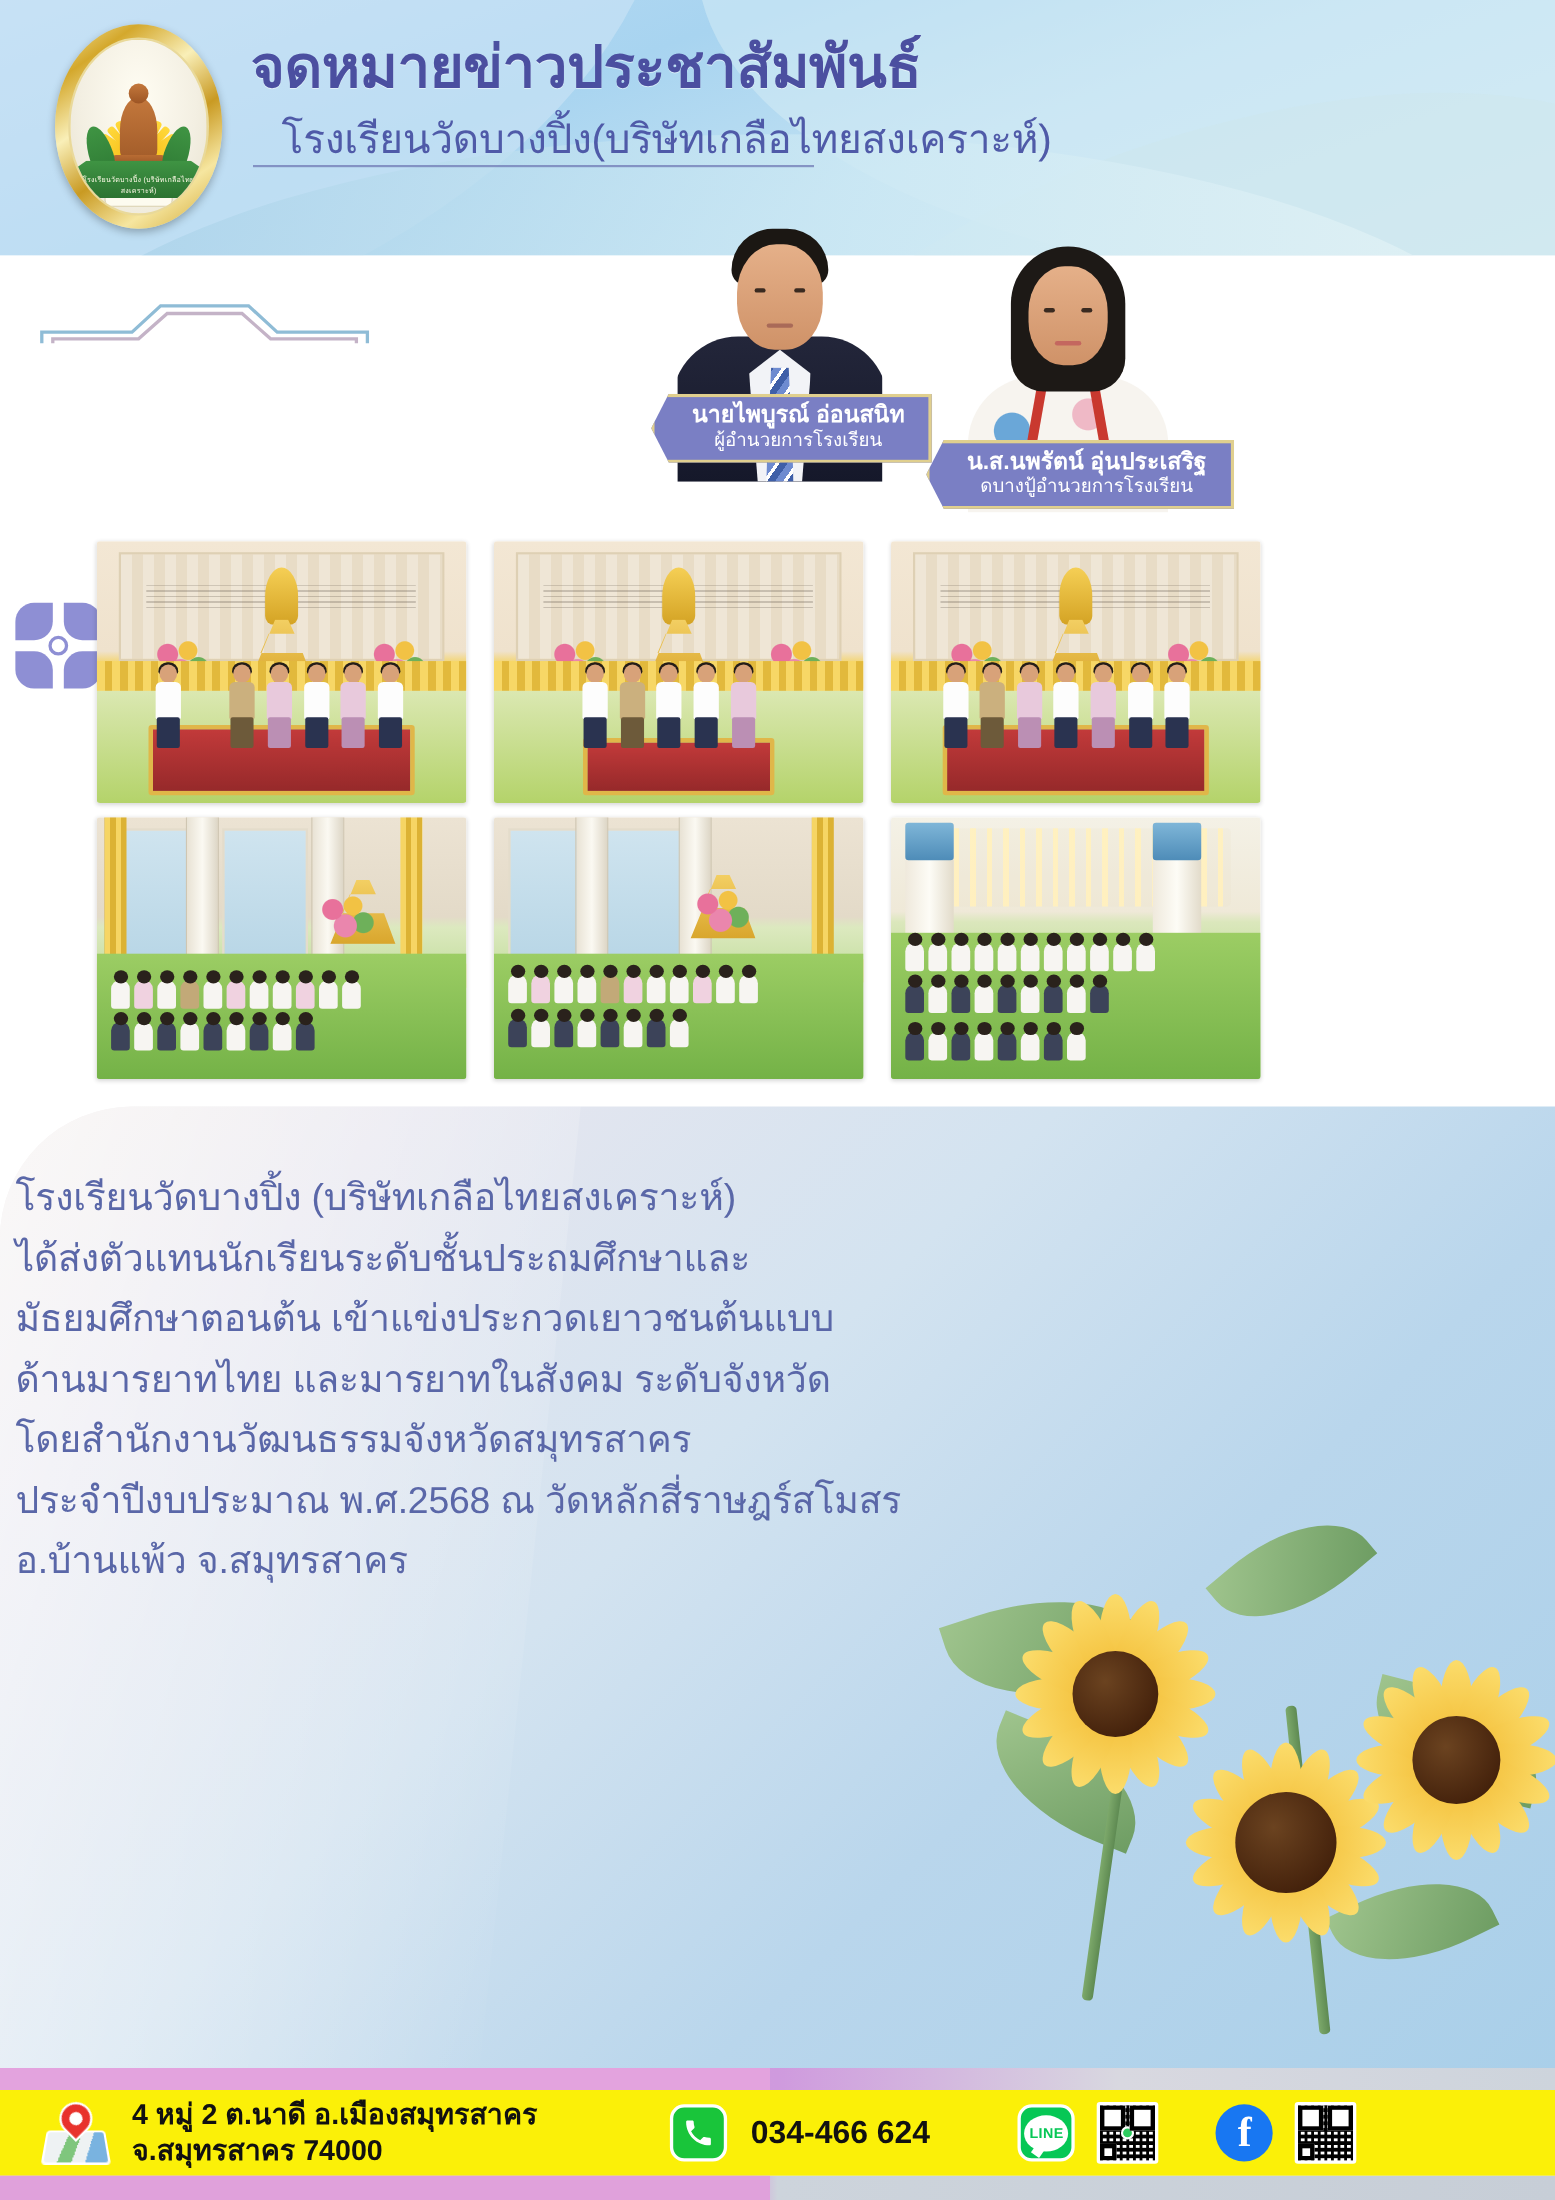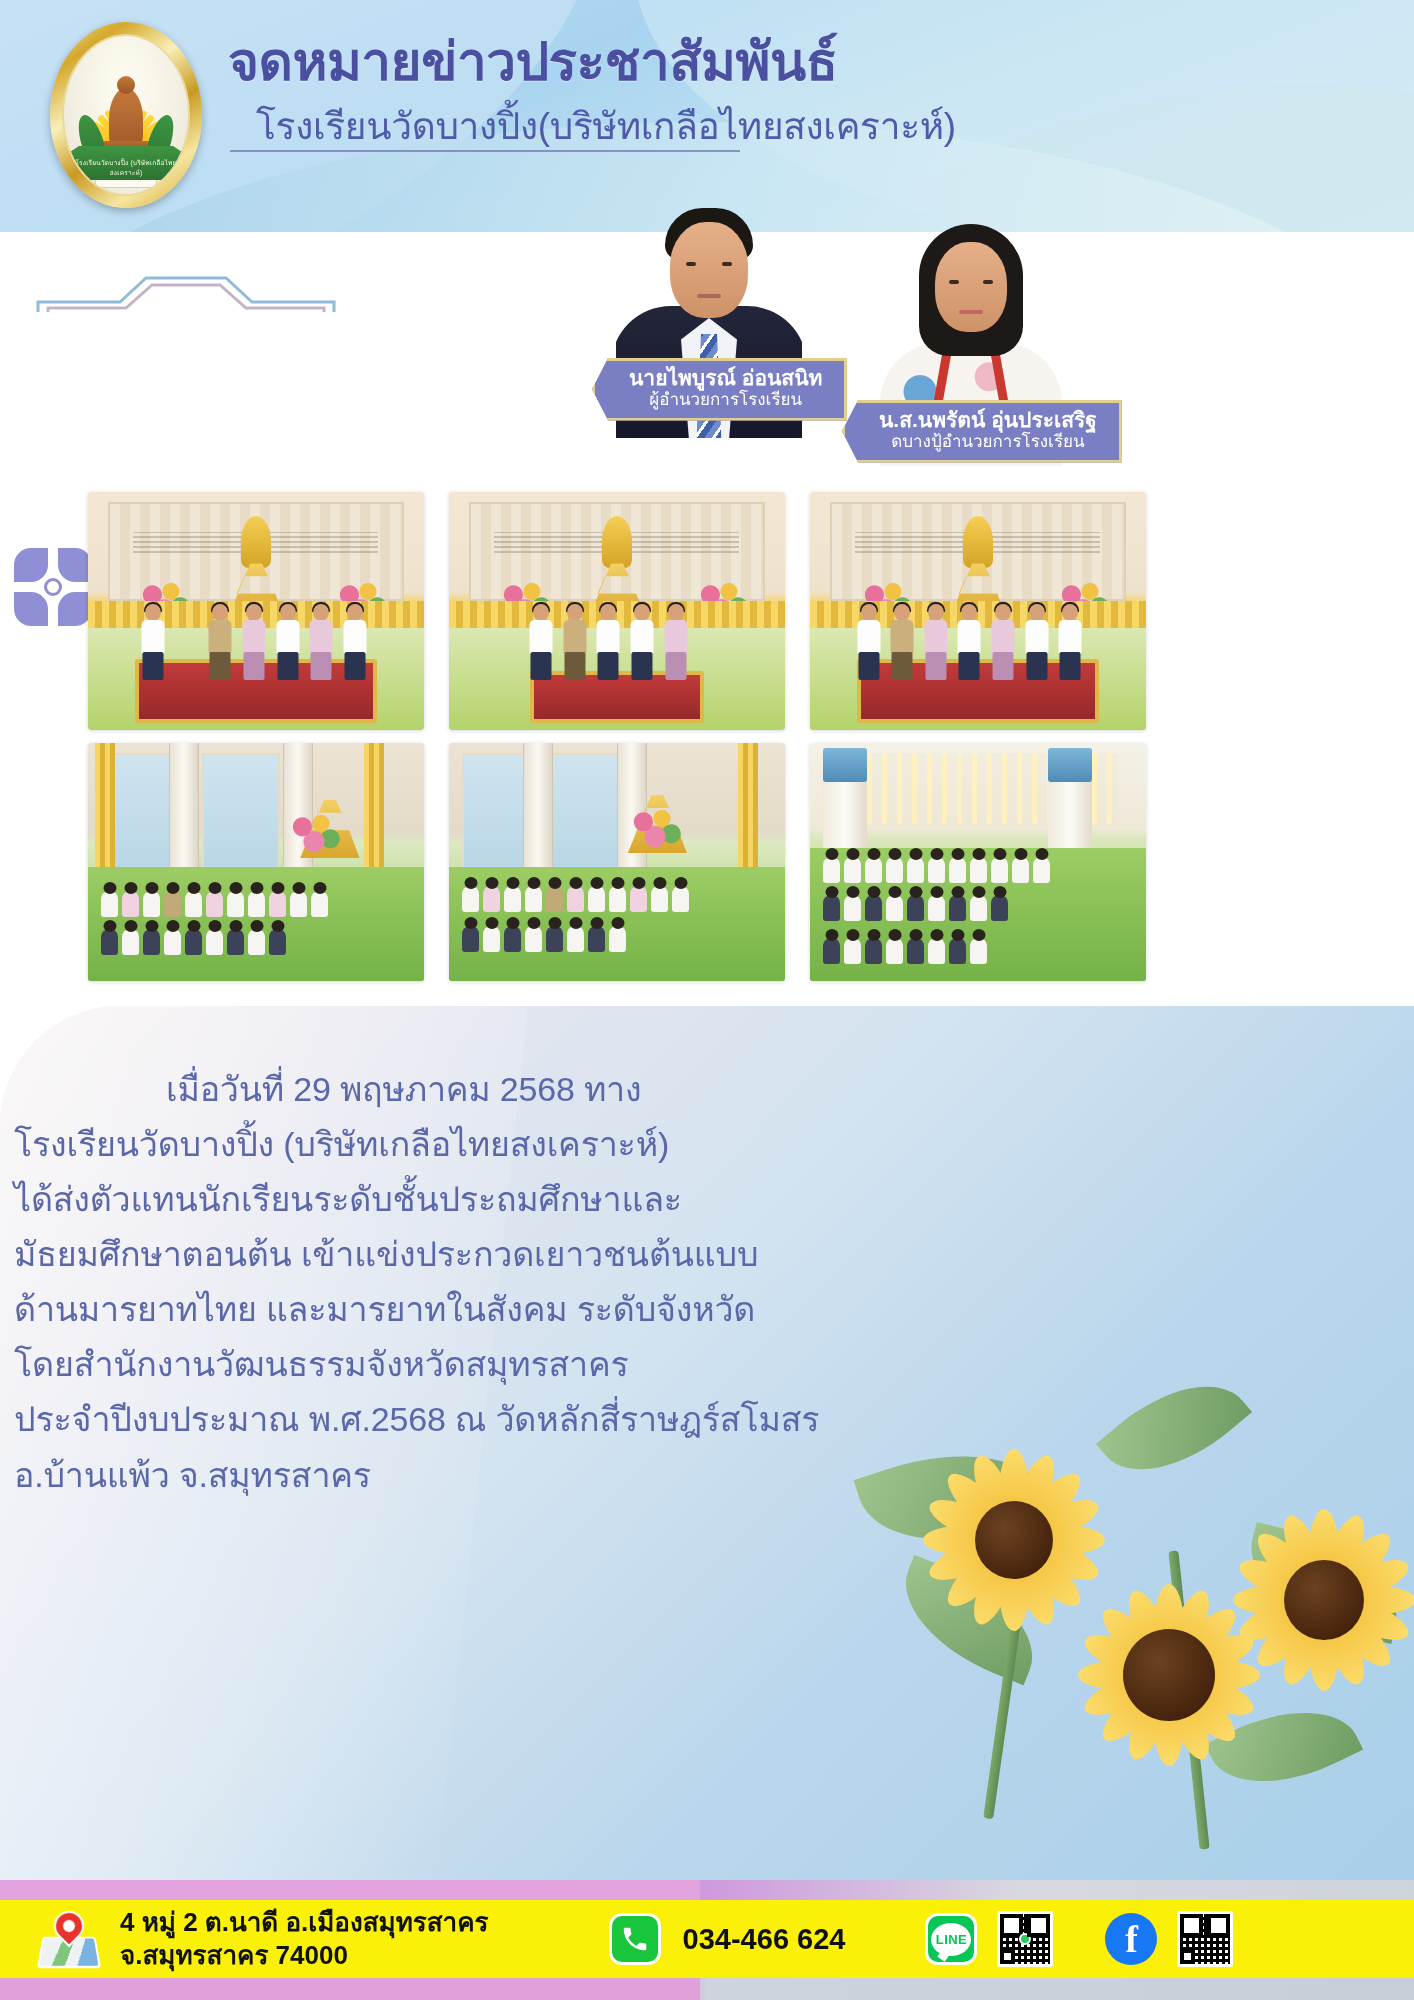--- a/index.html
+++ b/index.html
@@ -871,21 +871,20 @@
             <div class="sitter"></div>
         </div>
       </div>
     </div>
   </div>
 
   <div class="body-sec">
     <div class="body-sheen"></div>
 
     <div class="body-text">
-      <div class="indent">เมื่อวันที่ 29 พฤษภาคม 2568 ทาง</div>
       <div>โรงเรียนวัดบางปิ้ง (บริษัทเกลือไทยสงเคราะห์)</div>
       <div>ได้ส่งตัวแทนนักเรียนระดับชั้นประถมศึกษาและ</div>
       <div>มัธยมศึกษาตอนต้น เข้าแข่งประกวดเยาวชนต้นแบบ</div>
       <div>ด้านมารยาทไทย และมารยาทในสังคม ระดับจังหวัด</div>
       <div>โดยสำนักงานวัฒนธรรมจังหวัดสมุทรสาคร</div>
       <div>ประจำปีงบประมาณ พ.ศ.2568 ณ วัดหลักสี่ราษฎร์สโมสร</div>
       <div>อ.บ้านแพ้ว จ.สมุทรสาคร</div>
     </div>
 
     <div class="sunflowers">

